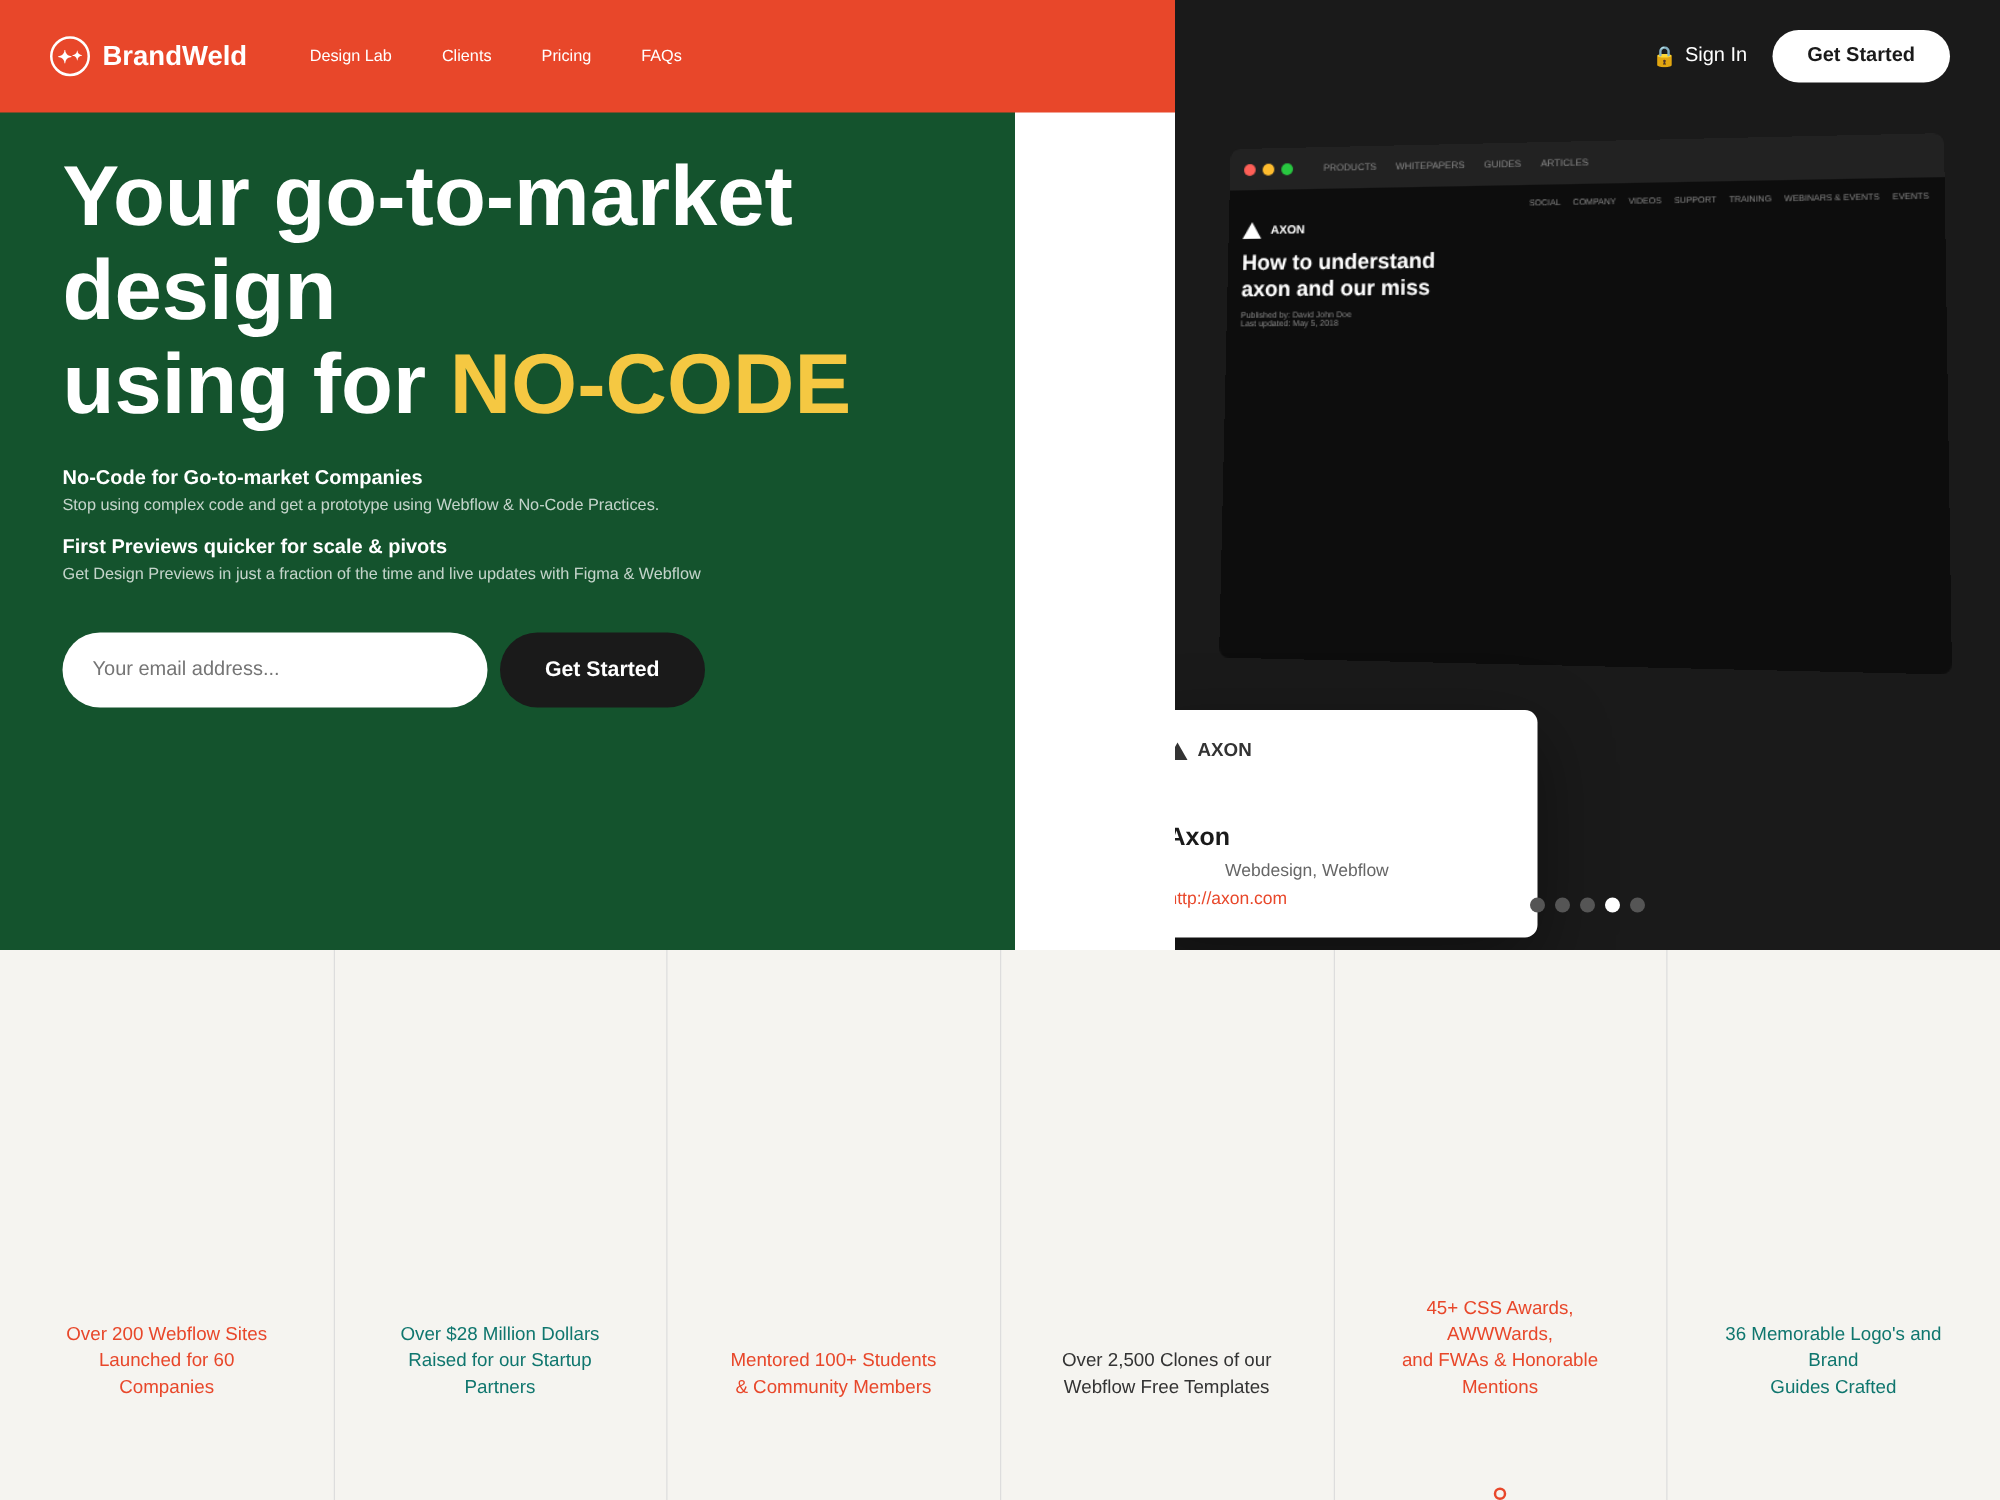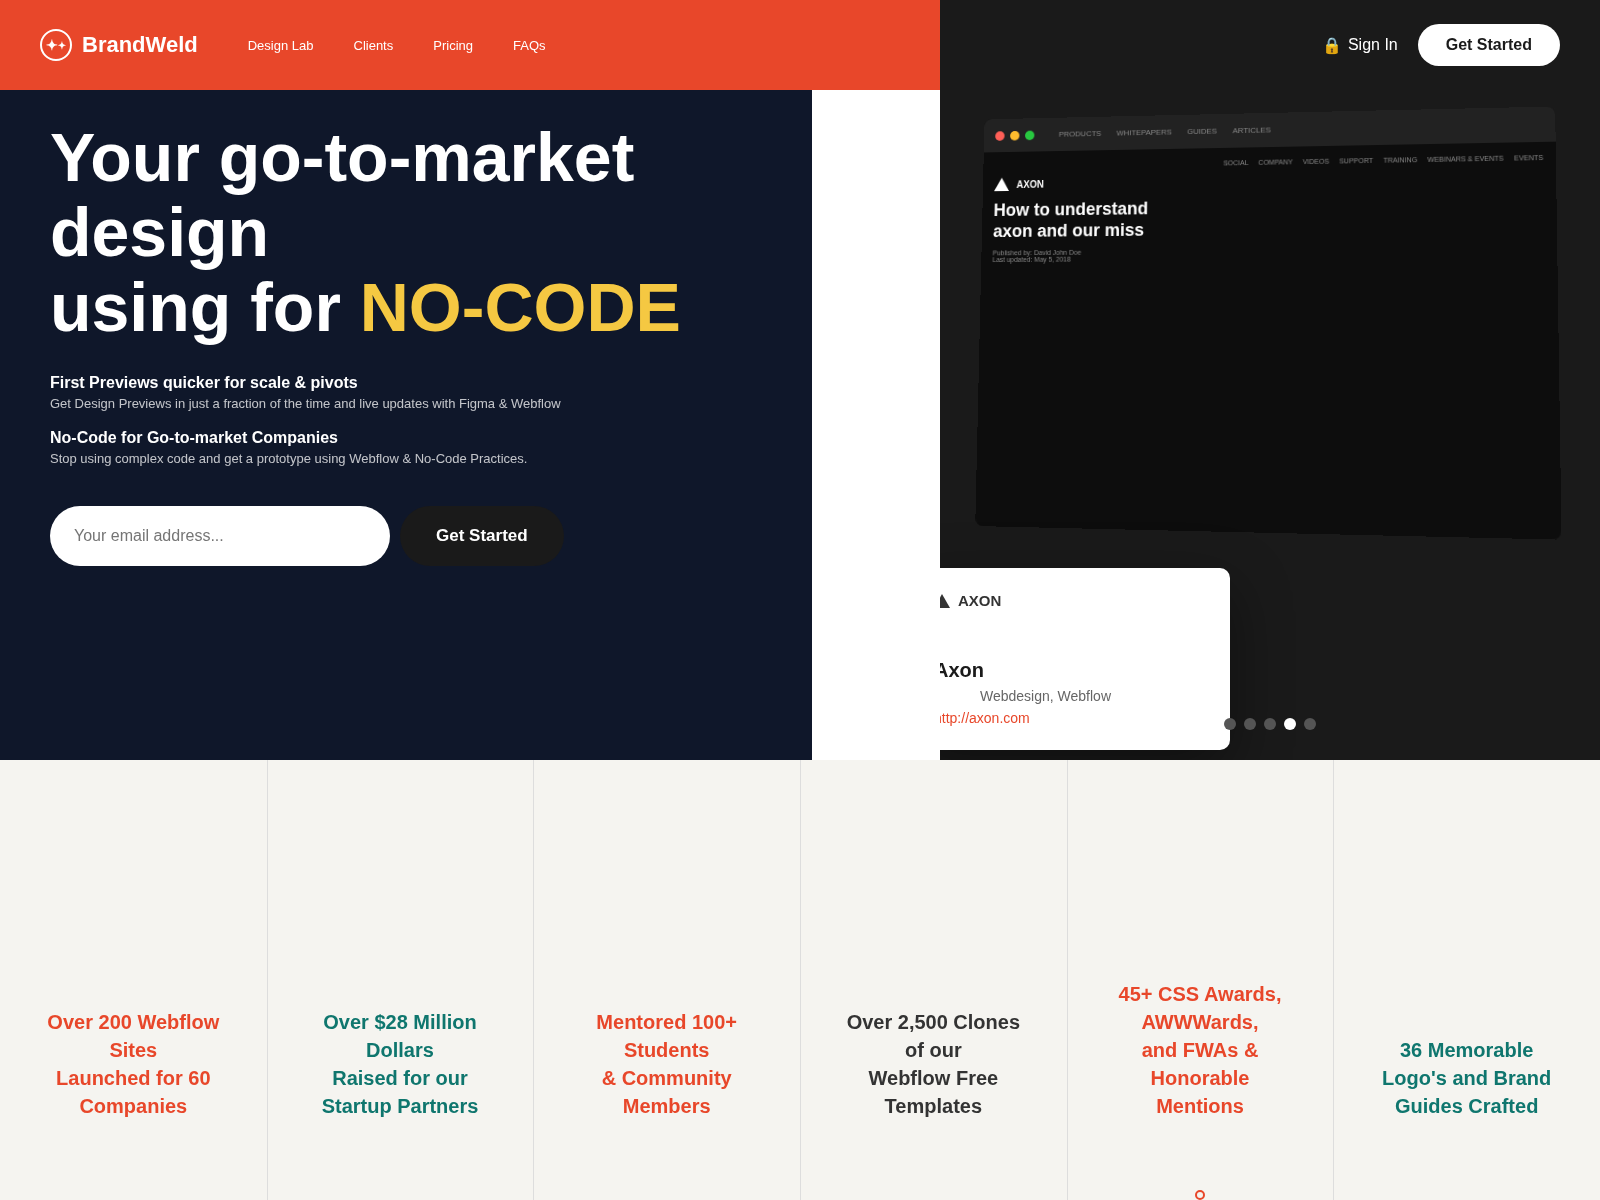--- a/index.html
+++ b/index.html
@@ -82,21 +82,21 @@
       font-weight: 700;
       cursor: pointer;
     }
 
     
     .hero {
       position: absolute;
       top: 0; left: 0;
       width: 812px;
       height: 760px;
-      background: #0f172a;
+      background: #14532d;
       padding: 120px 62px 60px 50px;
     }
     .hero h1 {
       font-size: 68px;
       font-weight: 900;
       color: white;
       line-height: 1.1;
       margin-bottom: 30px;
     }
     .hero h1 .highlight {
@@ -297,22 +297,22 @@
     .stat-dot {
       width: 10px; height: 10px;
       border-radius: 50%;
       border: 2px solid;
       background: transparent;
       margin-bottom: 16px;
       position: absolute;
     }
     .stat-text {
       text-align: center;
-      font-size: 20px;
-      font-weight: 700;
+      font-size: 15px;
+      font-weight: 400;
       line-height: 1.4;
       padding: 0 20px;
     }
     .stat-orange { color: #e8472a; }
     .stat-blue { color: #0f766e; }
     .stat-dark { color: #333; }
 
     
     .stat-line {
       position: absolute;
@@ -357,26 +357,26 @@
 <section class="hero">
   <h1>
     <span>Your go-to-market design</span><br>
     <span>
       <span>using for </span><span class="highlight">NO-CODE</span>
     </span><br>
   </h1>
 
   <div class="feature-list">
     <div class="feature-item">
+      <div class="feature-title">No-Code for Go-to-market Companies</div>
+      <div class="feature-desc">Stop using complex code and get a prototype using Webflow &amp; No-Code Practices.</div>
+    </div>
+    <div class="feature-item">
       <div class="feature-title">First Previews quicker for scale &amp; pivots</div>
       <div class="feature-desc">Get Design Previews in just a fraction of the time and live updates with Figma &amp; Webflow</div>
-    </div>
-    <div class="feature-item">
-      <div class="feature-title">No-Code for Go-to-market Companies</div>
-      <div class="feature-desc">Stop using complex code and get a prototype using Webflow &amp; No-Code Practices.</div>
     </div>
   </div>
 
   <form class="email-form">
     <input class="email-input" type="email" placeholder="Your email address..." style="">
     <button type="submit" class="get-started-btn">Get Started</button>
   </form>
 </section>
 
 <div class="dark-panel">

